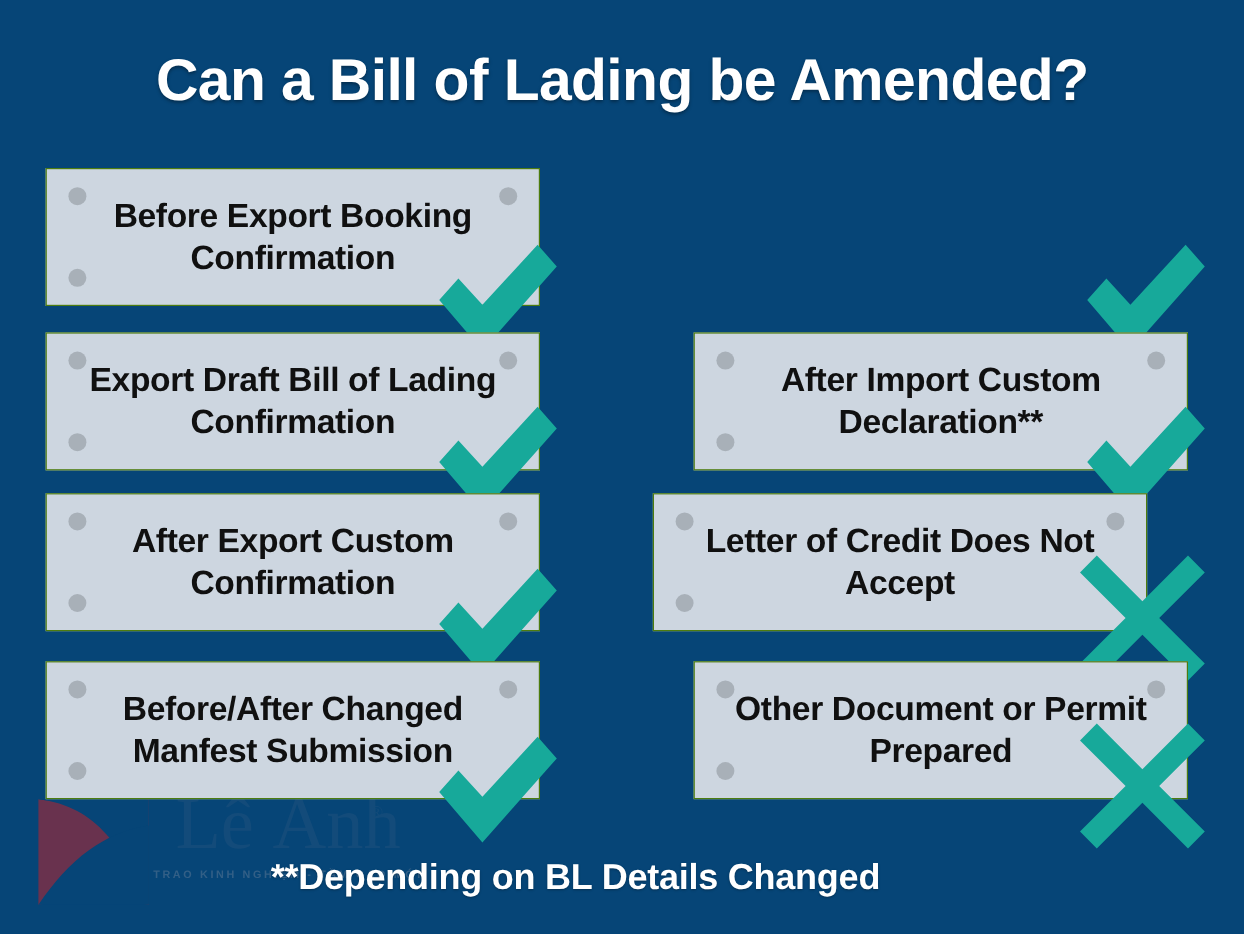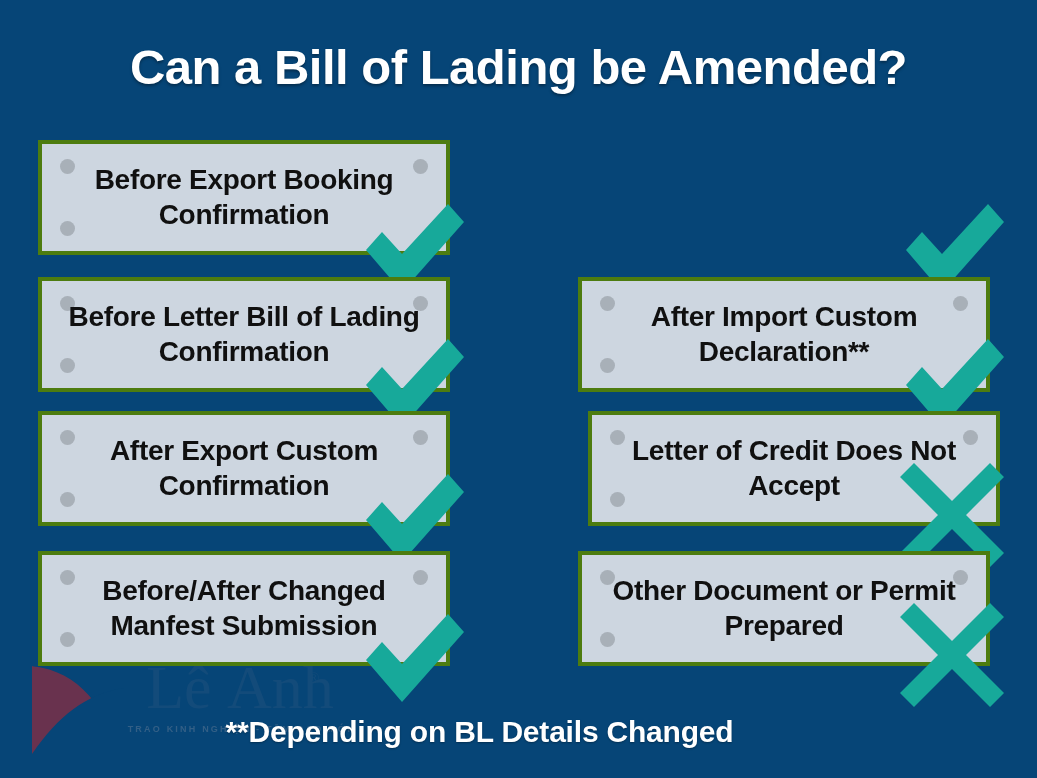--- a/index.html
+++ b/index.html
@@ -98,21 +98,21 @@
     letter-spacing: 2.2px;
     white-space: nowrap;
   }
 
   
   .card {
     position: absolute;
     width: 412px;
     height: 115px;
     background: #cdd6e0;
-    border: 4px solid #4d7c0f;
+    border: 1px solid #4d7c0f;
     box-sizing: border-box;
   }
   .card-label {
     position: absolute;
     left: 26px;
     right: 26px;
     top: 50%;
     transform: translateY(-50%);
     text-align: center;
     color: #101010;
@@ -185,21 +185,21 @@
   <div class="mark" style="left:352px; top:188px;">
     <svg viewBox="0 0 120 120">
         <path d="M14 62 L30 44 L50 66 L96 16 L112 34 L50 104 Z" fill="#17a99a"></path>
       </svg>
   </div>
 
   <div class="card" style="left:38px; top:277px;">
     <span class="dot tl"></span>
     <span class="dot bl"></span>
     <span class="dot tr"></span>
-    <div class="card-label">Before Letter Bill of Lading Confirmation</div>
+    <div class="card-label">Export Draft Bill of Lading Confirmation</div>
   </div>
   <div class="mark" style="left:352px; top:323px;">
     <svg viewBox="0 0 120 120">
         <path d="M14 62 L30 44 L50 66 L96 16 L112 34 L50 104 Z" fill="#17a99a"></path>
       </svg>
   </div>
 
   <div class="card" style="left:38px; top:411px;">
     <span class="dot tl"></span>
     <span class="dot bl"></span>
@@ -235,21 +235,21 @@
     <span class="dot bl"></span>
     <span class="dot tr"></span>
     <div class="card-label">After  Import Custom Declaration**</div>
   </div>
   <div class="mark" style="left:892px; top:323px;">
     <svg viewBox="0 0 120 120">
         <path d="M14 62 L30 44 L50 66 L96 16 L112 34 L50 104 Z" fill="#17a99a"></path>
       </svg>
   </div>
 
-  <div class="card" style="left:588px; top:411px;">
+  <div class="card" style="left:544px; top:411px;">
     <span class="dot tl"></span>
     <span class="dot bl"></span>
     <span class="dot tr"></span>
     <div class="card-label">Letter of Credit Does Not Accept</div>
   </div>
   <div class="mark" style="left:892px; top:455px;">
     <svg viewBox="0 0 120 120">
       <path d="M22 8 L60 46 L98 8 L112 22 L74 60 L112 98 L98 112 L60 74 L22 112 L8 98 L46 60 L8 22 Z" fill="#17a99a"></path>
     </svg>
   </div>

